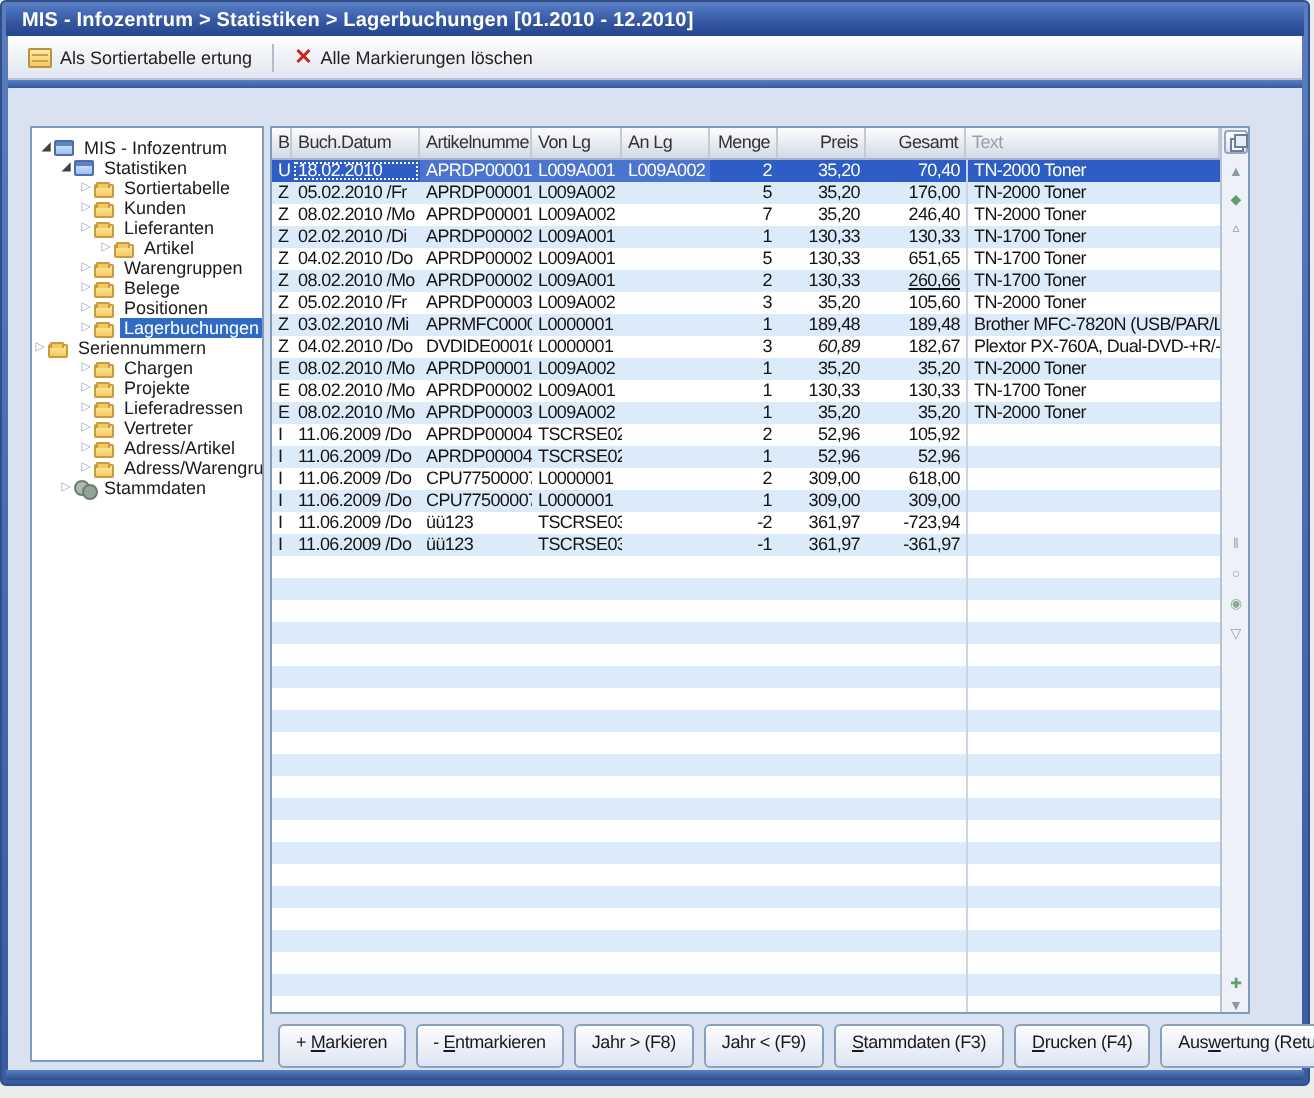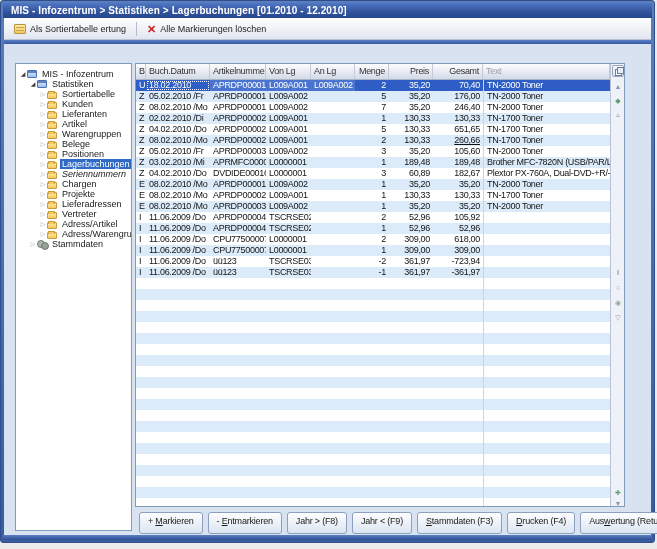--- a/index.html
+++ b/index.html
@@ -125,21 +125,21 @@
           <div class="trow" style="padding-left: 23px;">
             <span class="texp">▷</span>
             <span class="tico ico-folder"></span>
             <span class="tlabel">Kunden</span>
           </div>
           <div class="trow" style="padding-left: 23px;">
             <span class="texp">▷</span>
             <span class="tico ico-folder"></span>
             <span class="tlabel">Lieferanten</span>
           </div>
-          <div class="trow" style="padding-left: 23px;">
+          <div class="trow" style="padding-left: 33px;">
             <span class="texp">▷</span>
             <span class="tico ico-folder"></span>
             <span class="tlabel">Artikel</span>
           </div>
           <div class="trow" style="padding-left: 23px;">
             <span class="texp">▷</span>
             <span class="tico ico-folder"></span>
             <span class="tlabel">Warengruppen</span>
           </div>
           <div class="trow" style="padding-left: 23px;">
@@ -150,21 +150,21 @@
           <div class="trow" style="padding-left: 23px;">
             <span class="texp">▷</span>
             <span class="tico ico-folder"></span>
             <span class="tlabel">Positionen</span>
           </div>
           <div class="trow sel" style="padding-left: 23px;">
             <span class="texp">▷</span>
             <span class="tico ico-folder"></span>
             <span class="tlabel">Lagerbuchungen</span>
           </div>
-          <div class="trow" style="padding-left: 23px; font-style: italic;">
+          <div class="trow" style="">
             <span class="texp">▷</span>
             <span class="tico ico-folder"></span>
             <span class="tlabel">Seriennummern</span>
           </div>
           <div class="trow" style="padding-left: 23px;">
             <span class="texp">▷</span>
             <span class="tico ico-folder"></span>
             <span class="tlabel">Chargen</span>
           </div>
           <div class="trow" style="padding-left: 23px;">
@@ -299,21 +299,21 @@
               <div class="gcell right" style="width: 50px;">189,48</div>
               <div class="gcell textcol">Brother MFC-7820N (USB/PAR/LAN, Scannen, Ko</div>
             </div>
             <div class="grow">
               <div class="gcell" style="width: 10px;">Z</div>
               <div class="gcell" style="width: 64px;">04.02.2010 /Do</div>
               <div class="gcell" style="width: 56px;">DVDIDE00016</div>
               <div class="gcell" style="width: 45px;">L0000001</div>
               <div class="gcell" style="width: 44px;"></div>
               <div class="gcell right" style="width: 34px;">3</div>
-              <div class="gcell right" style="width: 44px;">60,89</div>
+              <div class="gcell right" style="width: 44px; font-style: italic;">60,89</div>
               <div class="gcell right" style="width: 50px;">182,67</div>
               <div class="gcell textcol">Plextor PX-760A, Dual-DVD-+R/-+RW, 18/18x D</div>
             </div>
             <div class="grow stripe">
               <div class="gcell" style="width: 10px;">E</div>
               <div class="gcell" style="width: 64px;">08.02.2010 /Mo</div>
               <div class="gcell" style="width: 56px;">APRDP00001</div>
               <div class="gcell" style="width: 45px;">L009A002</div>
               <div class="gcell" style="width: 44px;"></div>
               <div class="gcell right" style="width: 34px;">1</div>

